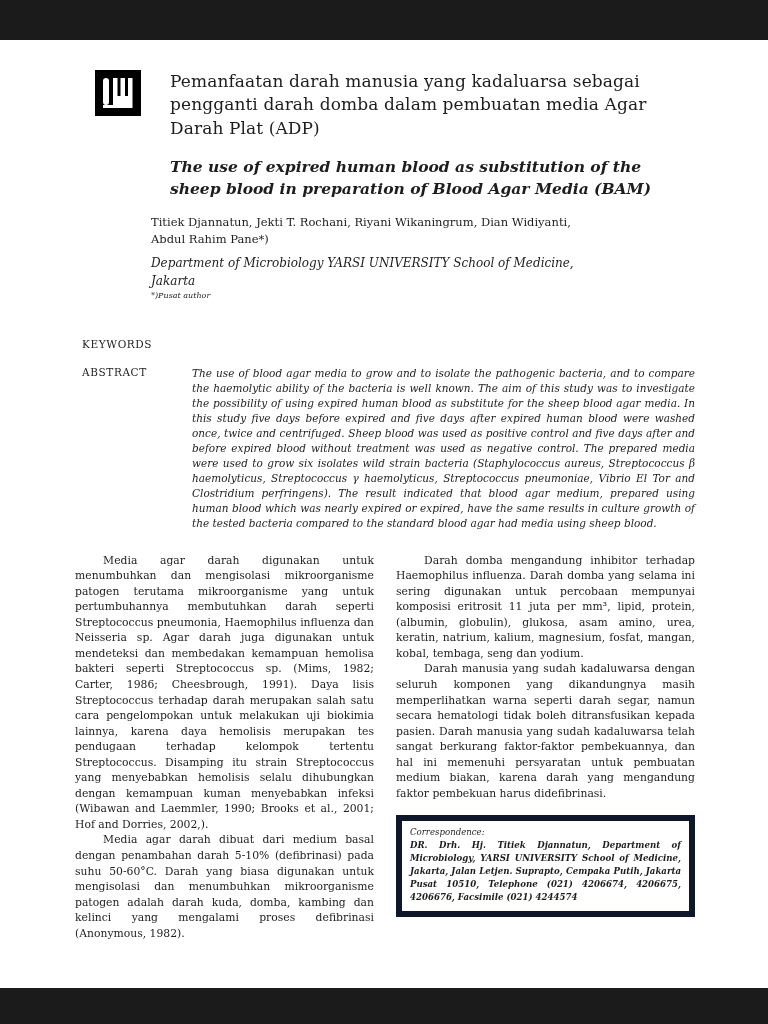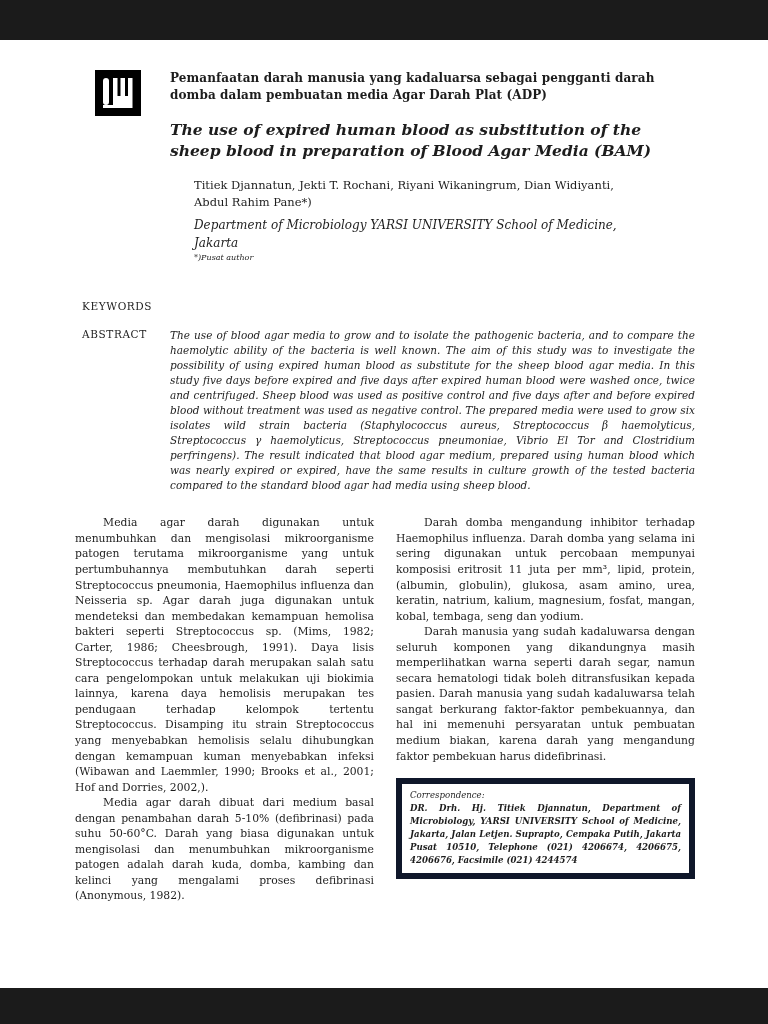--- a/index.html
+++ b/index.html
@@ -33,36 +33,36 @@
   }
   
   .header-row { display: flex; align-items: flex-start; }
   .logo-box {
     width: 46px; height: 46px;
     margin-left: 20px; margin-right: 29px;
     flex: 0 0 auto;
   }
   .titles { width: 515px; }
   .title-id {
-    font-size: 12px; font-weight: bold;
+    font-size: 17px; font-weight: normal;
     line-height: 1.38; letter-spacing: 0.1px;
   }
   .title-en {
     margin-top: 16px;
     font-size: 15.5px; font-weight: bold; font-style: italic;
     line-height: 1.38;
   }
-  .authors-block { margin-left: 119px; width: 440px; margin-top: 15px; }
+  .authors-block { margin-left: 76px; width: 440px; margin-top: 15px; }
   .authors { font-size: 11.5px; line-height: 1.5; }
   .affiliation { margin-top: 5px; font-size: 12px; font-style: italic; line-height: 1.5; }
   .late-note { font-size: 8px; font-style: italic; line-height: 1.5; }
   
   .meta-row { display: flex; padding-left: 7px; }
   .meta-row.keywords { margin-top: 36px; }
-  .meta-row.abstract { margin-top: 16px; }
+  .meta-row.abstract { margin-top: 16px; gap: 22px; }
   .meta-label {
     flex: 0 0 88px;
     font-size: 10.5px; letter-spacing: 0.6px;
   }
   .meta-text {
     flex: 1;
     font-size: 10.5px; font-style: italic;
     line-height: 1.43; text-align: justify;
   }
   

